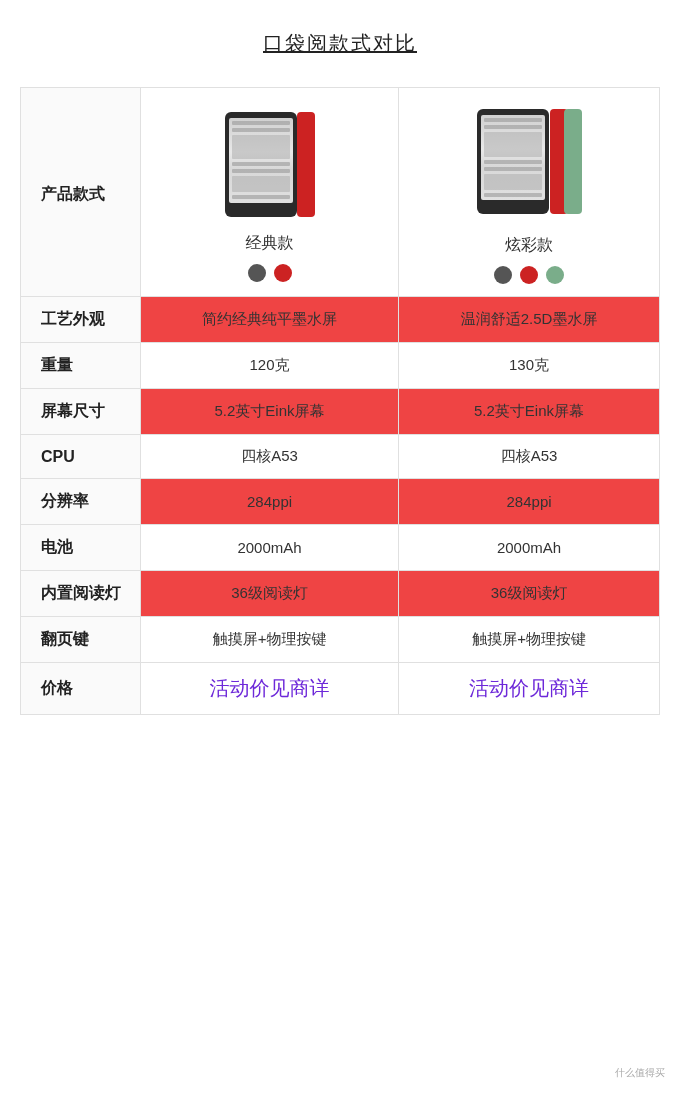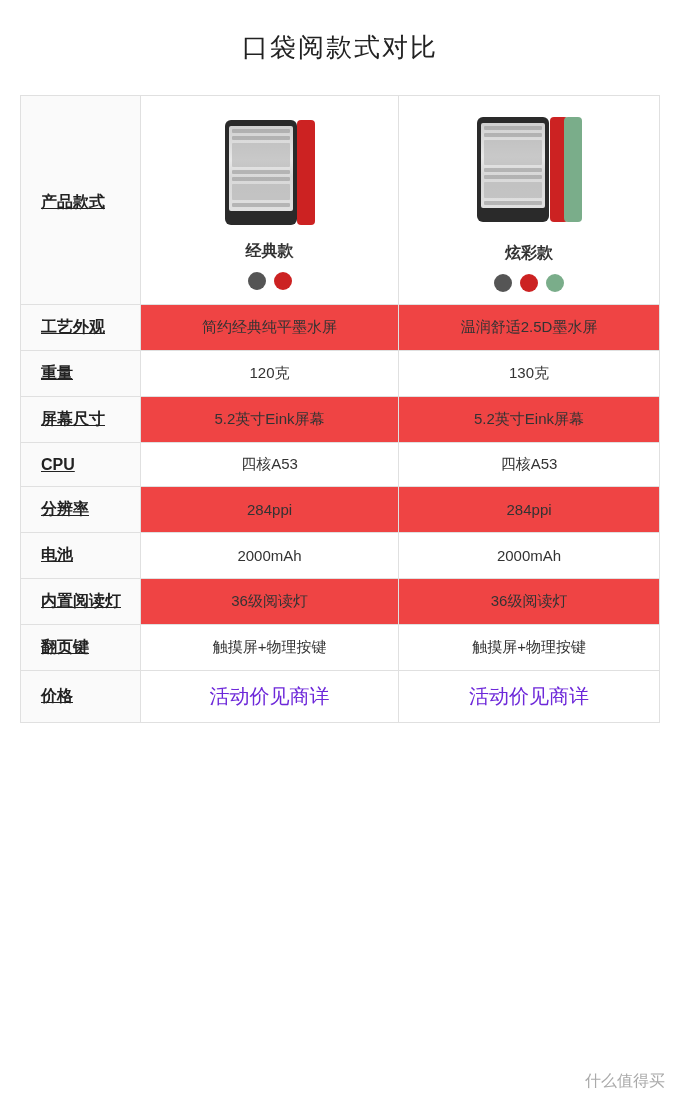--- a/index.html
+++ b/index.html
@@ -8,25 +8,26 @@
       font-family: "PingFang SC", "Microsoft YaHei", "SimHei", sans-serif;
       width: 680px;
       min-height: 1108px;
       display: flex;
       flex-direction: column;
       align-items: center;
       padding: 30px 20px 40px;
     }
 
     .page-title {
-      font-size: 26px;
+      font-size: 20px;
       font-weight: 500;
       color: #222;
       margin-bottom: 30px;
       letter-spacing: 2px;
+      text-decoration: underline;
     }
 
     .compare-table {
       width: 100%;
       border-collapse: collapse;
     }
 
     .compare-table th,
     .compare-table td {
       border: 1px solid #e0e0e0;
@@ -37,39 +38,37 @@
 
     .compare-table th:first-child,
     .compare-table td:first-child {
       text-align: left;
       padding-left: 20px;
       font-weight: bold;
       font-size: 16px;
       color: #222;
       width: 120px;
       background: #fafafa;
-      text-decoration: underline;
     }
 
     .compare-table td {
       font-size: 15px;
       color: #333;
     }
 
     .header-row td {
       background: #fff;
       border-bottom: 1px solid #e0e0e0;
       padding: 16px 10px 12px;
     }
 
     .product-name {
       font-size: 16px;
       color: #333;
       margin-bottom: 10px;
-      font-weight: bold;
     }
 
     .color-dots {
       display: flex;
       justify-content: center;
       gap: 8px;
       margin-top: 8px;
     }
 
     .dot {
@@ -183,23 +182,23 @@
       width: 18px;
       height: 105px;
       background: #cc2222;
       border-radius: 4px;
       top: 5px;
       right: 14px;
     }
 
     .watermark {
       position: fixed;
-      bottom: 16px;
+      bottom: 28px;
       right: 15px;
-      font-size: 16px;
+      font-size: 10px;
       color: #aaa;
     }
 
     .row-alt {
       background: #ef4444;
     }
   </style>
 </head>
 <body>
 

